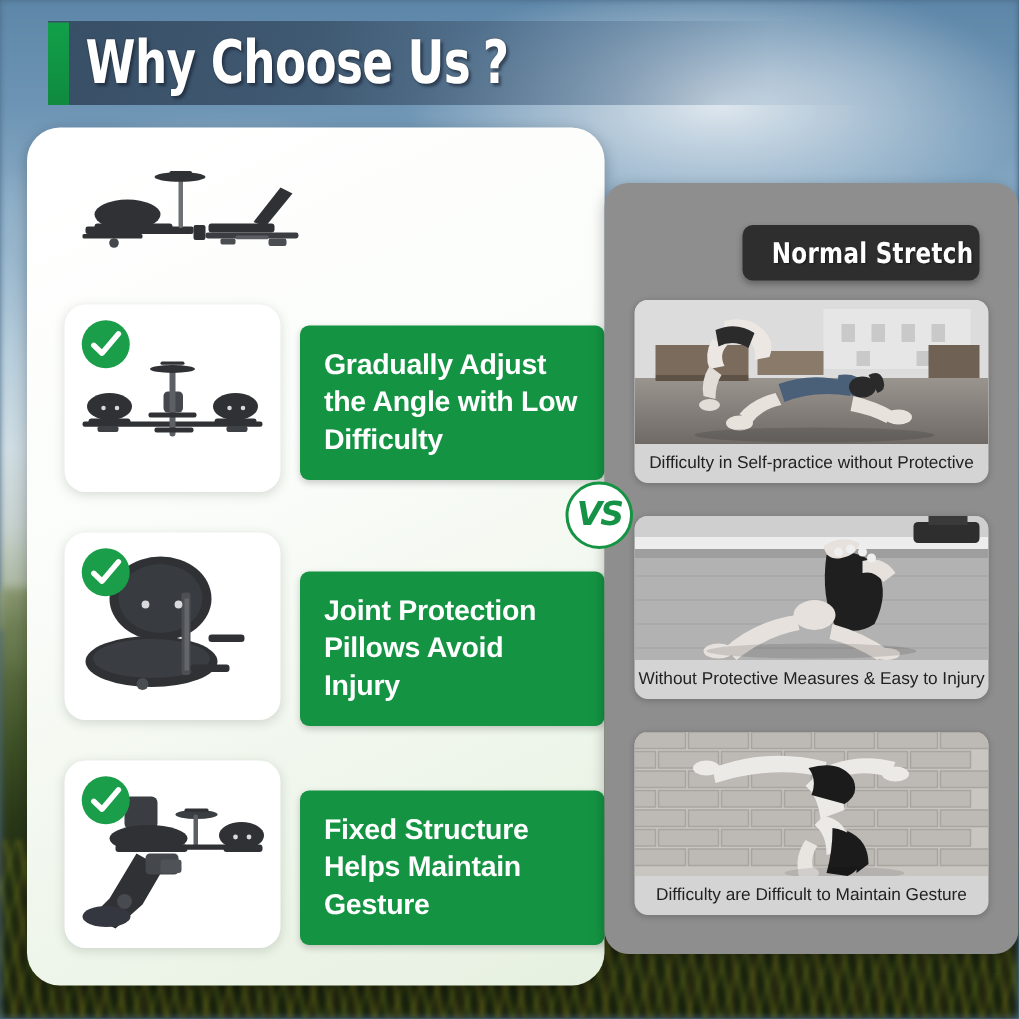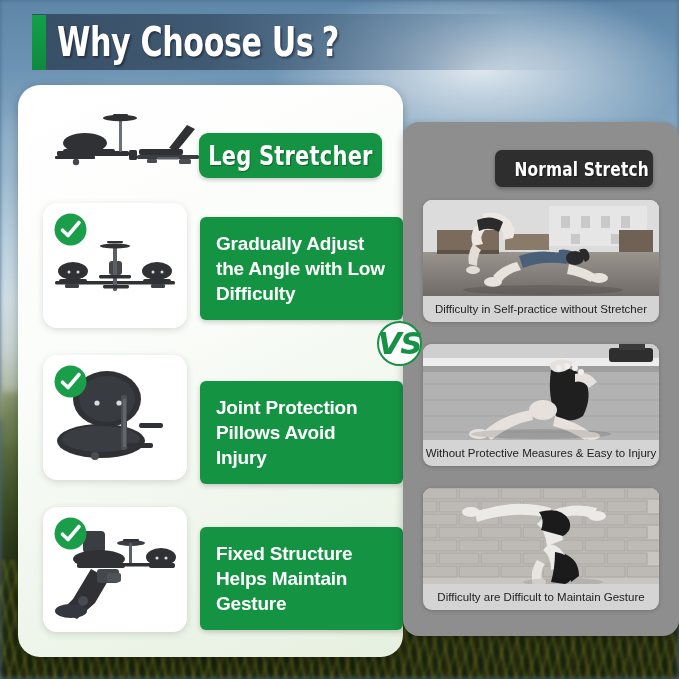--- a/index.html
+++ b/index.html
@@ -107,21 +107,21 @@
   #feat2 { top:422px; } #feat2 .txt { top:20px; }
 
   
   #vs {
     position:absolute; left:377px; top:321px; width:45px; height:45px;
     background:#ffffff; border:2.5px solid #149443; border-radius:50%;
     display:flex; align-items:center; justify-content:center; z-index:30;
   }
   #vs span {
     font-family:"DejaVu Sans","Liberation Sans", sans-serif;
-    font-weight:bold; font-size:31px; color:#169247;
+    font-weight:bold; font-size:22px; color:#169247;
     font-style:italic; letter-spacing:-1.5px; line-height:1;
   }
 
   
   #right-panel {
     position:absolute; left:403px; top:122px; width:276px; height:514px;
     background:#8e8e8e; border-radius:16px 16px 16px 16px;
     box-shadow:0 3px 9px rgba(0,0,0,.25);
   }
   .badge-dark {
@@ -185,23 +185,20 @@
         <rect x="88" y="42" width="44" height="6" rx="2"></rect>
         <path d="M118 41 L136 18 L144 22 L126 44 Z"></path>
         <rect x="86" y="48" width="62" height="4" rx="1.6" fill="#3a3d41"></rect>
         <rect x="96" y="52" width="10" height="4" rx="1.2" fill="#4a4d51"></rect>
         <rect x="128" y="52" width="12" height="5" rx="1.5" fill="#4a4d51"></rect>
         <rect x="106" y="50" width="22" height="2.5" rx="1" fill="#5b5f63"></rect>
       </g>
     </svg>
   </div>
 
-  <div class="badge-green">
-    <span>Leg Stretcher</span>
-  </div>
 
   <div class="feature" id="feat0">
     <div class="pic">
       <svg viewBox="0 0 144 125" width="144" height="125">
         <g fill="#2f3135">
           <rect x="12" y="78" width="120" height="3.5" rx="1.5"></rect>
           <ellipse cx="30" cy="68" rx="15" ry="9"></ellipse>
           <ellipse cx="114" cy="68" rx="15" ry="9"></ellipse>
           <rect x="16" y="76" width="28" height="5" rx="2"></rect>
           <rect x="100" y="76" width="28" height="5" rx="2"></rect>
@@ -342,21 +339,21 @@
         </g>
         <g fill="#e8e2dc">
           <path d="M94 62 q-16 4 -24 14 l8 6 q8 -10 20 -12 Z"></path>
           <path d="M146 64 q16 4 26 10 l-4 8 q-12 -6 -24 -8 Z"></path>
           <ellipse cx="70" cy="82" rx="9" ry="5"></ellipse>
           <ellipse cx="176" cy="78" rx="9" ry="5"></ellipse>
         </g>
         <ellipse cx="120" cy="90" rx="80" ry="5" fill="rgba(0,0,0,.13)"></ellipse>
       </svg>
     </div>
-    <div class="cap">Difficulty in Self-practice without Stretcher</div>
+    <div class="cap">Difficulty in Self-practice without Protective</div>
   </div>
 
   <div class="rcard" id="rcard1">
     <div class="photo">
       <svg viewBox="0 0 236 96" width="236" height="96">
         <rect width="236" height="96" fill="#b9b9b9"></rect>
         <rect x="0" y="0" width="236" height="14" fill="#cfcfcf"></rect>
         <rect x="0" y="14" width="236" height="8" fill="#ededed"></rect>
         <rect x="0" y="22" width="236" height="6" fill="#9e9e9e"></rect>
         <rect x="0" y="28" width="236" height="68" fill="#b2b2b2"></rect>

